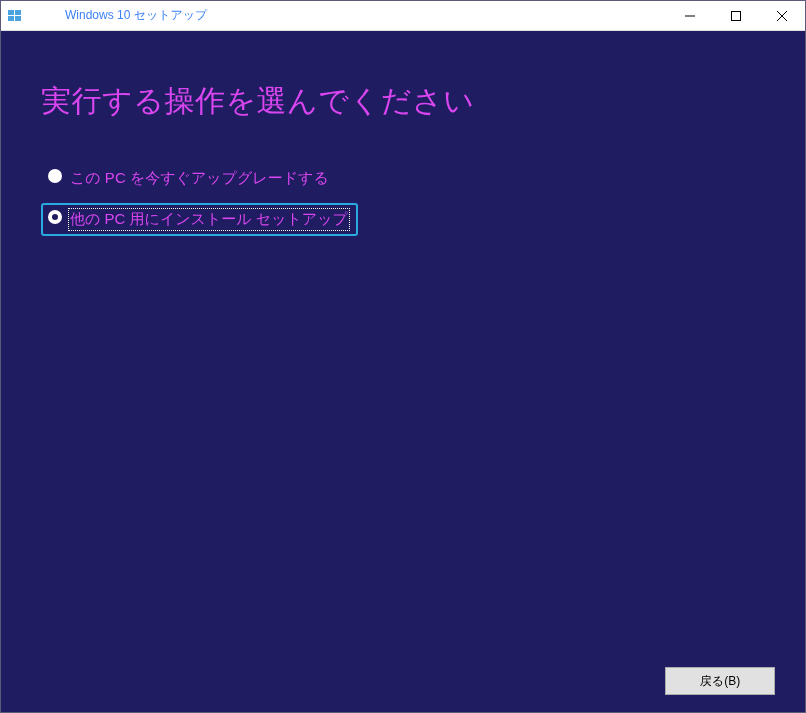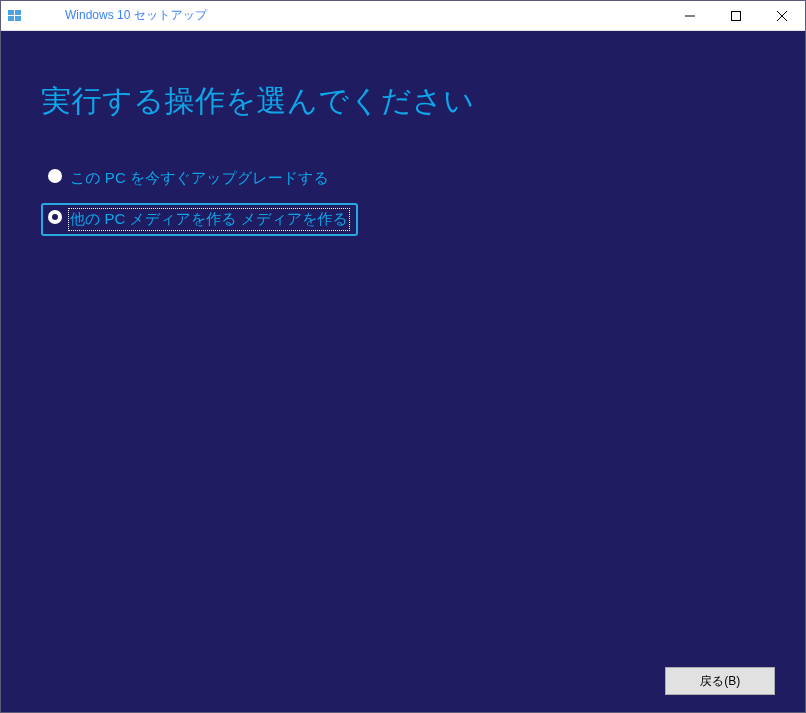--- a/index.html
+++ b/index.html
@@ -59,21 +59,21 @@
       cursor: pointer;
       font-family: "Segoe MDL2 Assets", sans-serif;
     }
     .win-btn svg {
       width: 10px;
       height: 10px;
     }
     .content {
       flex: 1;
       background: #1f1c61;
-      color: #0ea5e9;
+      color: #d946ef;
       padding: 50px 59px 0 40px;
       position: relative;
     }
     .heading {
       font-size: 30px;
       font-weight: 300;
       margin-bottom: 40px;
       letter-spacing: 0.5px;
     }
     .options {
@@ -177,21 +177,21 @@
     <h1 class="heading">実行する操作を選んでください</h1>
     <div class="options">
       <label class="radio-option">
         <span class="radio-circle"></span>
         <span class="radio-label">この PC を今すぐアップグレードする</span>
       </label>
       <label class="radio-option selected">
         <span class="radio-circle">
             <span class="inner"></span>
           </span>
-        <span class="radio-label">他の PC メディアを作る メディアを作る</span>
+        <span class="radio-label">他の PC 用にインストール セットアップ</span>
       </label>
     </div>
   </div>
 
   <div class="footer">
     <button class="btn">戻る(B)</button>
   </div>
 </div>
 
 </body></html>

